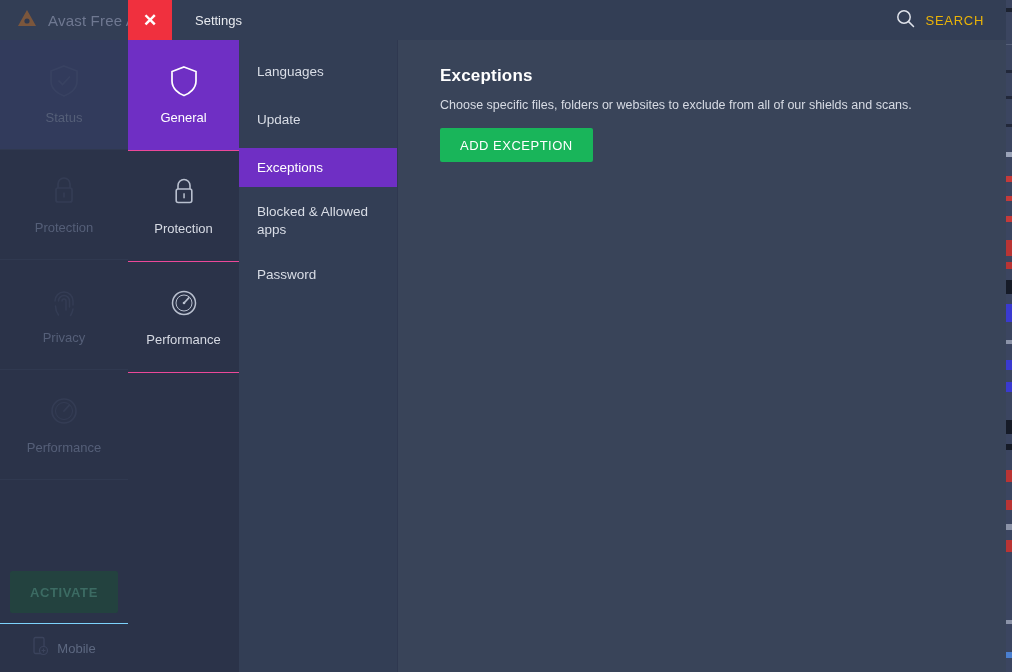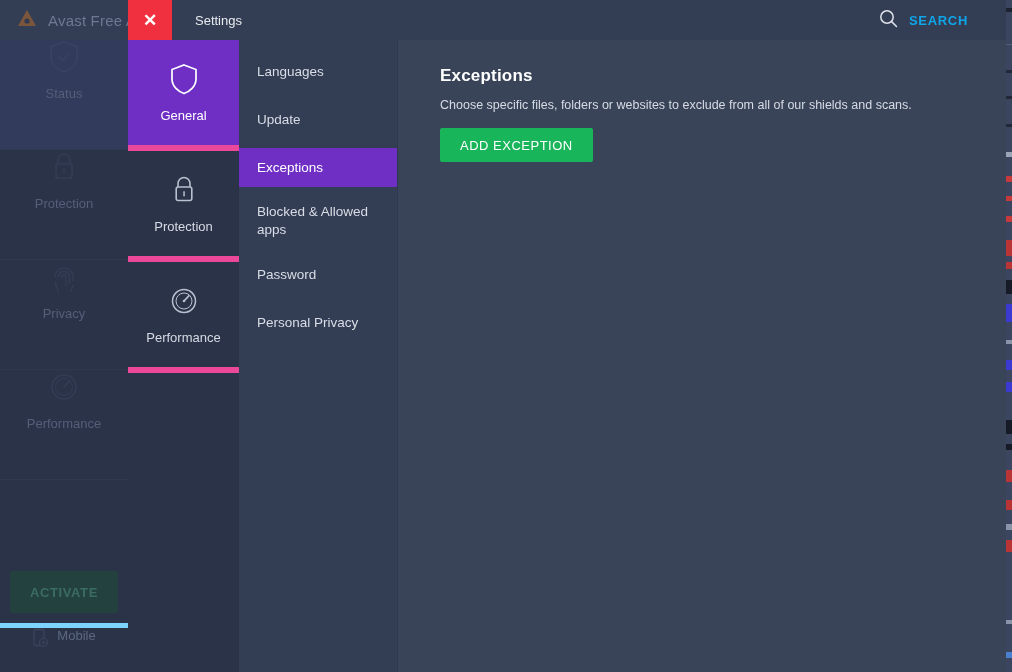--- a/index.html
+++ b/index.html
@@ -30,38 +30,38 @@
     margin-left: 10px; color: #6f7891; font-size: 15px; letter-spacing: .2px;
     white-space: nowrap;
   }
 
   .bg-sidebar {
     position: absolute; left: 0; top: 40px; width: 128px; height: 632px;
     background: #2b3349;
   }
   .bg-navitem {
     position: relative; height: 110px;
-    display: flex; flex-direction: column; align-items: center; 
+    display: flex; flex-direction: column; align-items: center; justify-content: center;
     color: #4d566e;
     border-bottom: 1px solid #303950;
   }
   .bg-navitem.active { background: #323b5c; }
   .bg-navitem .ico { opacity: .5; margin-bottom: 8px; }
   .bg-navitem .lbl { font-size: 13px; color: #555f78; }
 
   .bg-activate {
     position: absolute; left: 10px; top: 531px; width: 108px; height: 42px;
     background: #23423f; border-radius: 2px;
     display: flex; align-items: center; justify-content: center;
     color: #3c6b63; font-size: 13px; font-weight: bold; letter-spacing: .6px;
   }
   .bg-mobile {
     position: absolute; left: 0; top: 583px; width: 128px; height: 49px;
-    display: flex; justify-content: center;
-    color: #5b6party; border-top: 5px solid #7dd3fc;
+    display: flex; align-items: center; justify-content: center;
+    color: #5b6party; border-top: 1px solid #7dd3fc;
   }
   .bg-mobile .lbl { color: #5d6880; font-size: 13px; margin-left: 8px; }
   .bg-mobile .ico { opacity: .5; }
 
   .bg-content {
     position: absolute; left: 128px; top: 40px; width: 878px; height: 632px;
     background: #39435c;
   }
 
   
@@ -85,35 +85,35 @@
   .close-btn {
     width: 44px; height: 40px; background: #f0303e;
     display: flex; align-items: center; justify-content: center;
     color: #ffffff; font-size: 17px; font-weight: bold;
     cursor: pointer; flex: none;
   }
   .settings-title {
     margin-left: 23px; color: #e8eaef; font-size: 13px;
   }
   .titlebar-search {
-    margin-left: auto; margin-right: 38px;
+    margin-left: auto; margin-right: 22px;
     display: flex; align-items: center; gap: 11px;
-    color: #0ea5e9; cursor: pointer; font-weight: bold;
+    color: #eab308; cursor: pointer;
   }
   .titlebar-search .lbl { font-size: 13px; letter-spacing: .7px; }
 
   
   .cat-col {
     position: absolute; left: 0; top: 40px; width: 111px; height: 632px;
     background: #2b3349;
   }
   .cat-item {
     height: 111px;
     display: flex; flex-direction: column; align-items: center; justify-content: center;
-    border-bottom: 6px solid #ec4899;
+    border-bottom: 1px solid #ec4899;
     cursor: pointer;
   }
   .cat-item .ico { margin-bottom: 9px; }
   .cat-item .lbl { font-size: 13px; color: #d6dae3; }
   .cat-item.active { background: #6f2fc4; }
   .cat-item.active .lbl { color: #ffffff; }
 
   
   .sub-col {
     position: absolute; left: 111px; top: 40px; width: 159px; height: 632px;
@@ -316,23 +316,20 @@
       </div>
       <div class="sub-item active">
         <span>Exceptions</span>
       </div>
       <div class="sub-item">
         <span>Blocked &amp; Allowed apps</span>
       </div>
       <div class="sub-item">
         <span>Password</span>
       </div>
-      <div class="sub-item">
-        <span>Personal Privacy</span>
-      </div>
     </div>
 
     <div class="main-col">
       <h1 class="main-title">Exceptions</h1>
       <p class="main-desc">Choose specific files, folders or websites to exclude from all of our shields and scans.</p>
       <button class="add-btn">ADD EXCEPTION</button>
     </div>
 
   </div>
 </div>

